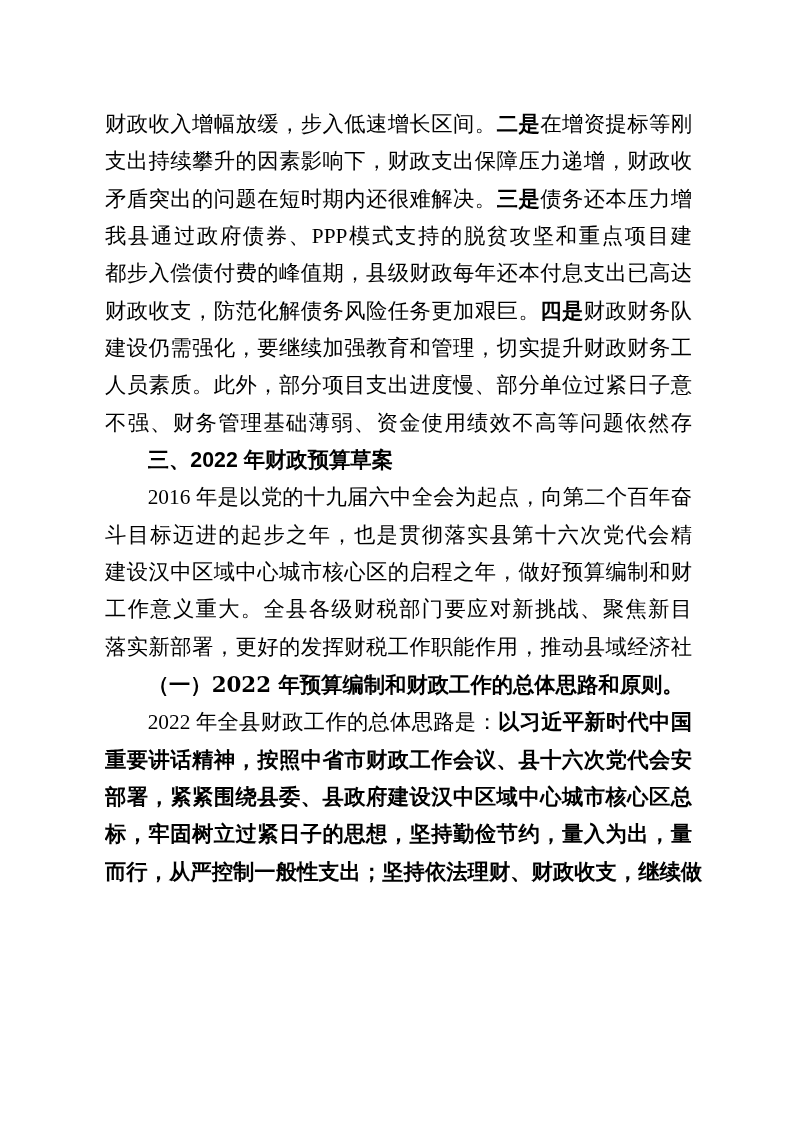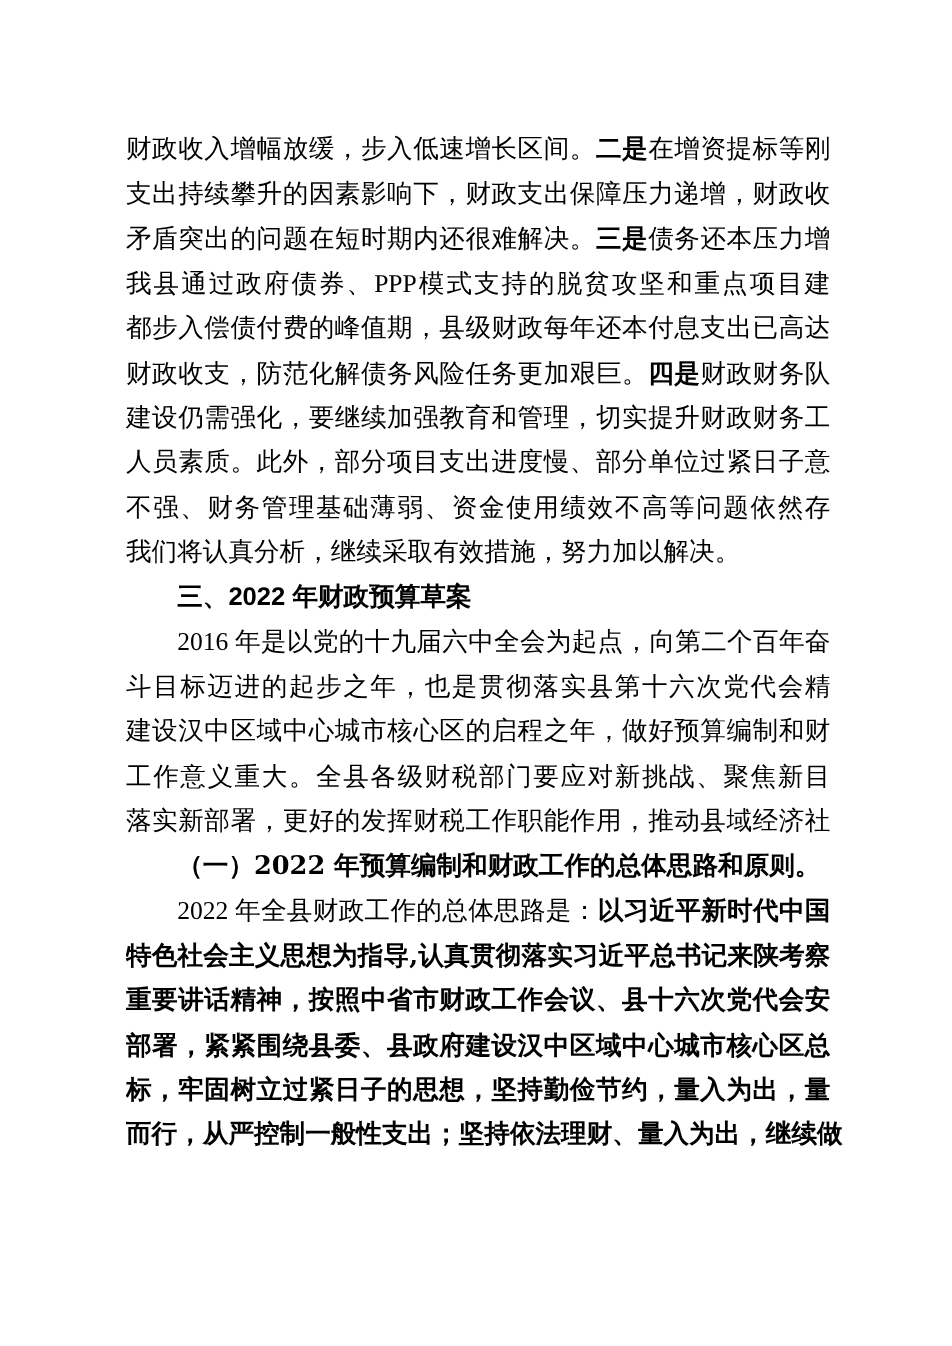--- a/index.html
+++ b/index.html
@@ -59,28 +59,26 @@
   <div class="content">
       <div class="line just"><span class="f-fs">财政收入增幅放缓，步入低速增长区间。</span><span class="f-fs b">二是</span><span class="f-fs">在增资提标等刚性</span></div>
       <div class="line just"><span class="f-fs">支出持续攀升的因素影响下，财政支出保障压力递增，财政收支</span></div>
       <div class="line just"><span class="f-fs">矛盾突出的问题在短时期内还很难解决。</span><span class="f-fs b">三是</span><span class="f-fs">债务还本压力增大，</span></div>
       <div class="line just"><span class="f-fs">我县通过政府债券、PPP模式支持的脱贫攻坚和重点项目建设，</span></div>
       <div class="line just"><span class="f-fs">都步入偿债付费的峰值期，县级财政每年还本付息支出已高达 3</span></div>
       <div class="line just"><span class="f-fs">财政收支，防范化解债务风险任务更加艰巨。</span><span class="f-fs b">四是</span><span class="f-fs">财政财务队伍</span></div>
       <div class="line just"><span class="f-fs">建设仍需强化，要继续加强教育和管理，切实提升财政财务工作</span></div>
       <div class="line just"><span class="f-fs">人员素质。此外，部分项目支出进度慢、部分单位过紧日子意识</span></div>
       <div class="line just"><span class="f-fs">不强、财务管理基础薄弱、资金使用绩效不高等问题依然存在，</span></div>
-      <div class="line"><span class="f-fs">我们将认真分析，继续采取有效措施，努力加以解决。</span></div>
       <div class="line" style="padding-left: 42.66px;"><span class="f-hei">三、2022 年财政预算草案</span></div>
       <div class="line just" style="padding-left: 42.66px;"><span class="f-fs">2016 年是以党的十九届六中全会为起点，向第二个百年奋</span></div>
       <div class="line just"><span class="f-fs">斗目标迈进的起步之年，也是贯彻落实县第十六次党代会精神，</span></div>
       <div class="line just"><span class="f-fs">建设汉中区域中心城市核心区的启程之年，做好预算编制和财政</span></div>
       <div class="line just"><span class="f-fs">工作意义重大。全县各级财税部门要应对新挑战、聚焦新目标、</span></div>
       <div class="line just"><span class="f-fs">落实新部署，更好的发挥财税工作职能作用，推动县域经济社会</span></div>
       <div class="line" style="padding-left: 42.66px;"><span class="f-kai b">（一）2022 年预算编制和财政工作的总体思路和原则。</span></div>
       <div class="line just" style="padding-left: 42.66px;"><span class="f-fs">2022 年全县财政工作的总体思路是：</span><span class="f-kai b">以习近平新时代中国</span></div>
-      <div class="line just"><span class="f-kai b">特色社会主义思想为指导,认真贯彻落实习近平总书记来陕考察</span></div>
       <div class="line just"><span class="f-kai b">重要讲话精神，按照中省市财政工作会议、县十六次党代会安排</span></div>
       <div class="line just"><span class="f-kai b">部署，紧紧围绕县委、县政府建设汉中区域中心城市核心区总目</span></div>
       <div class="line just"><span class="f-kai b">标，牢固树立过紧日子的思想，坚持勤俭节约，量入为出，量力</span></div>
-      <div class="line"><span class="f-kai b">而行，从严控制一般性支出；坚持依法理财、量入为出，继续做</span></div>
+      <div class="line"><span class="f-kai b">而行，从严控制一般性支出；坚持依法理财、财政收支，继续做</span></div>
     </div>
 </div>
 
 </body></html>

